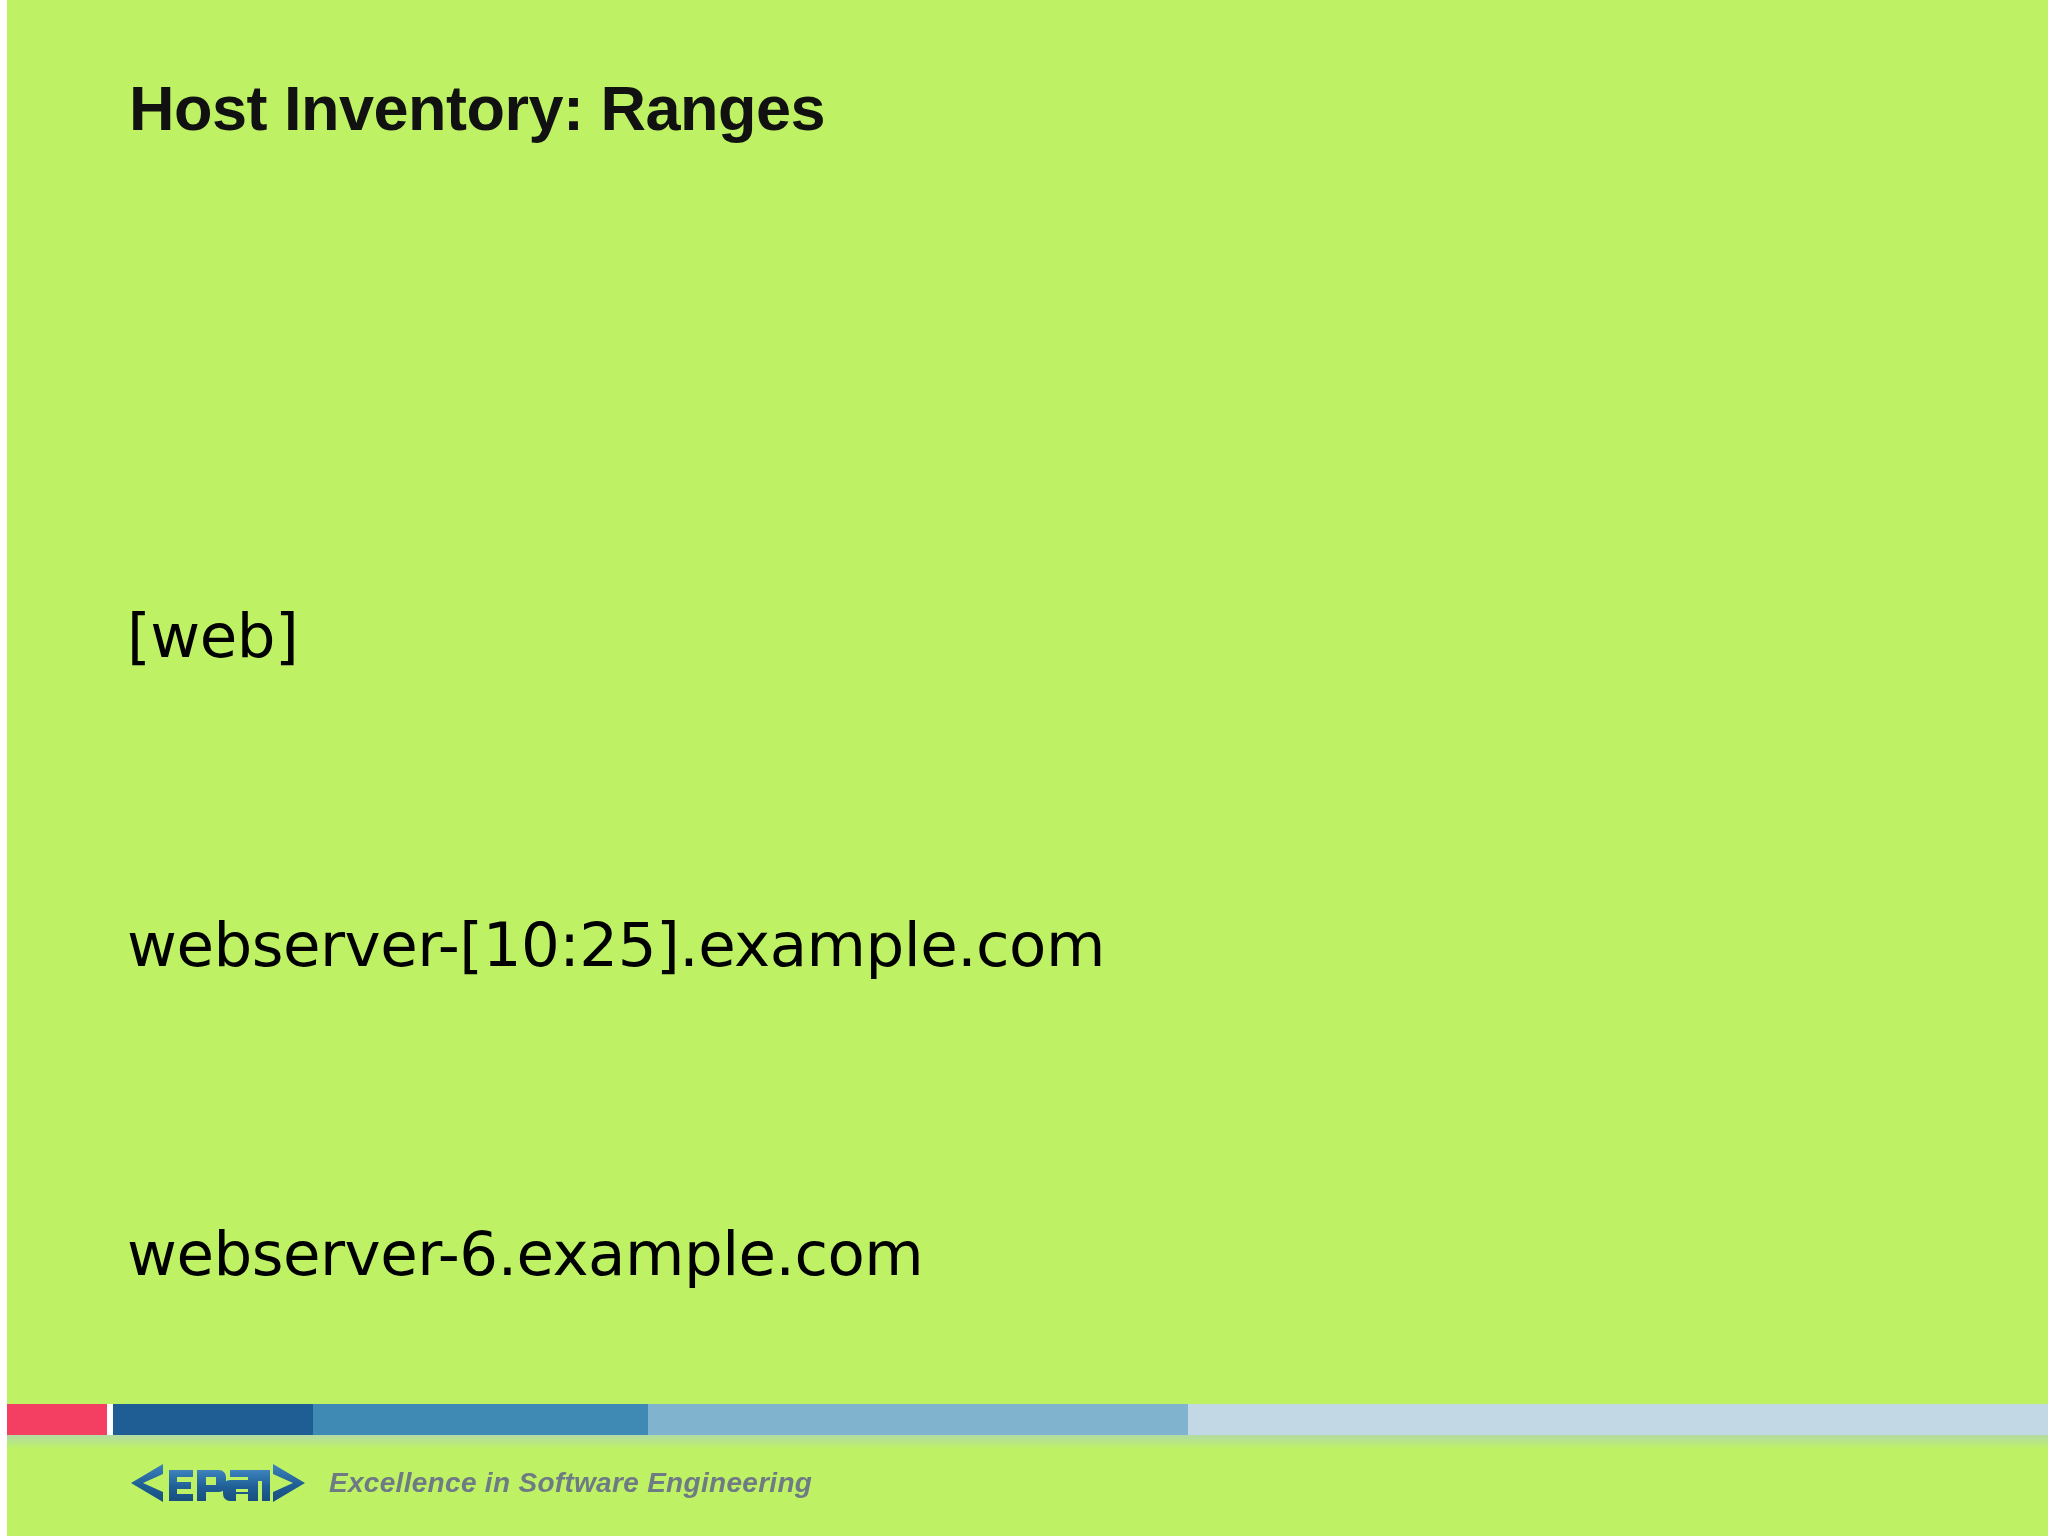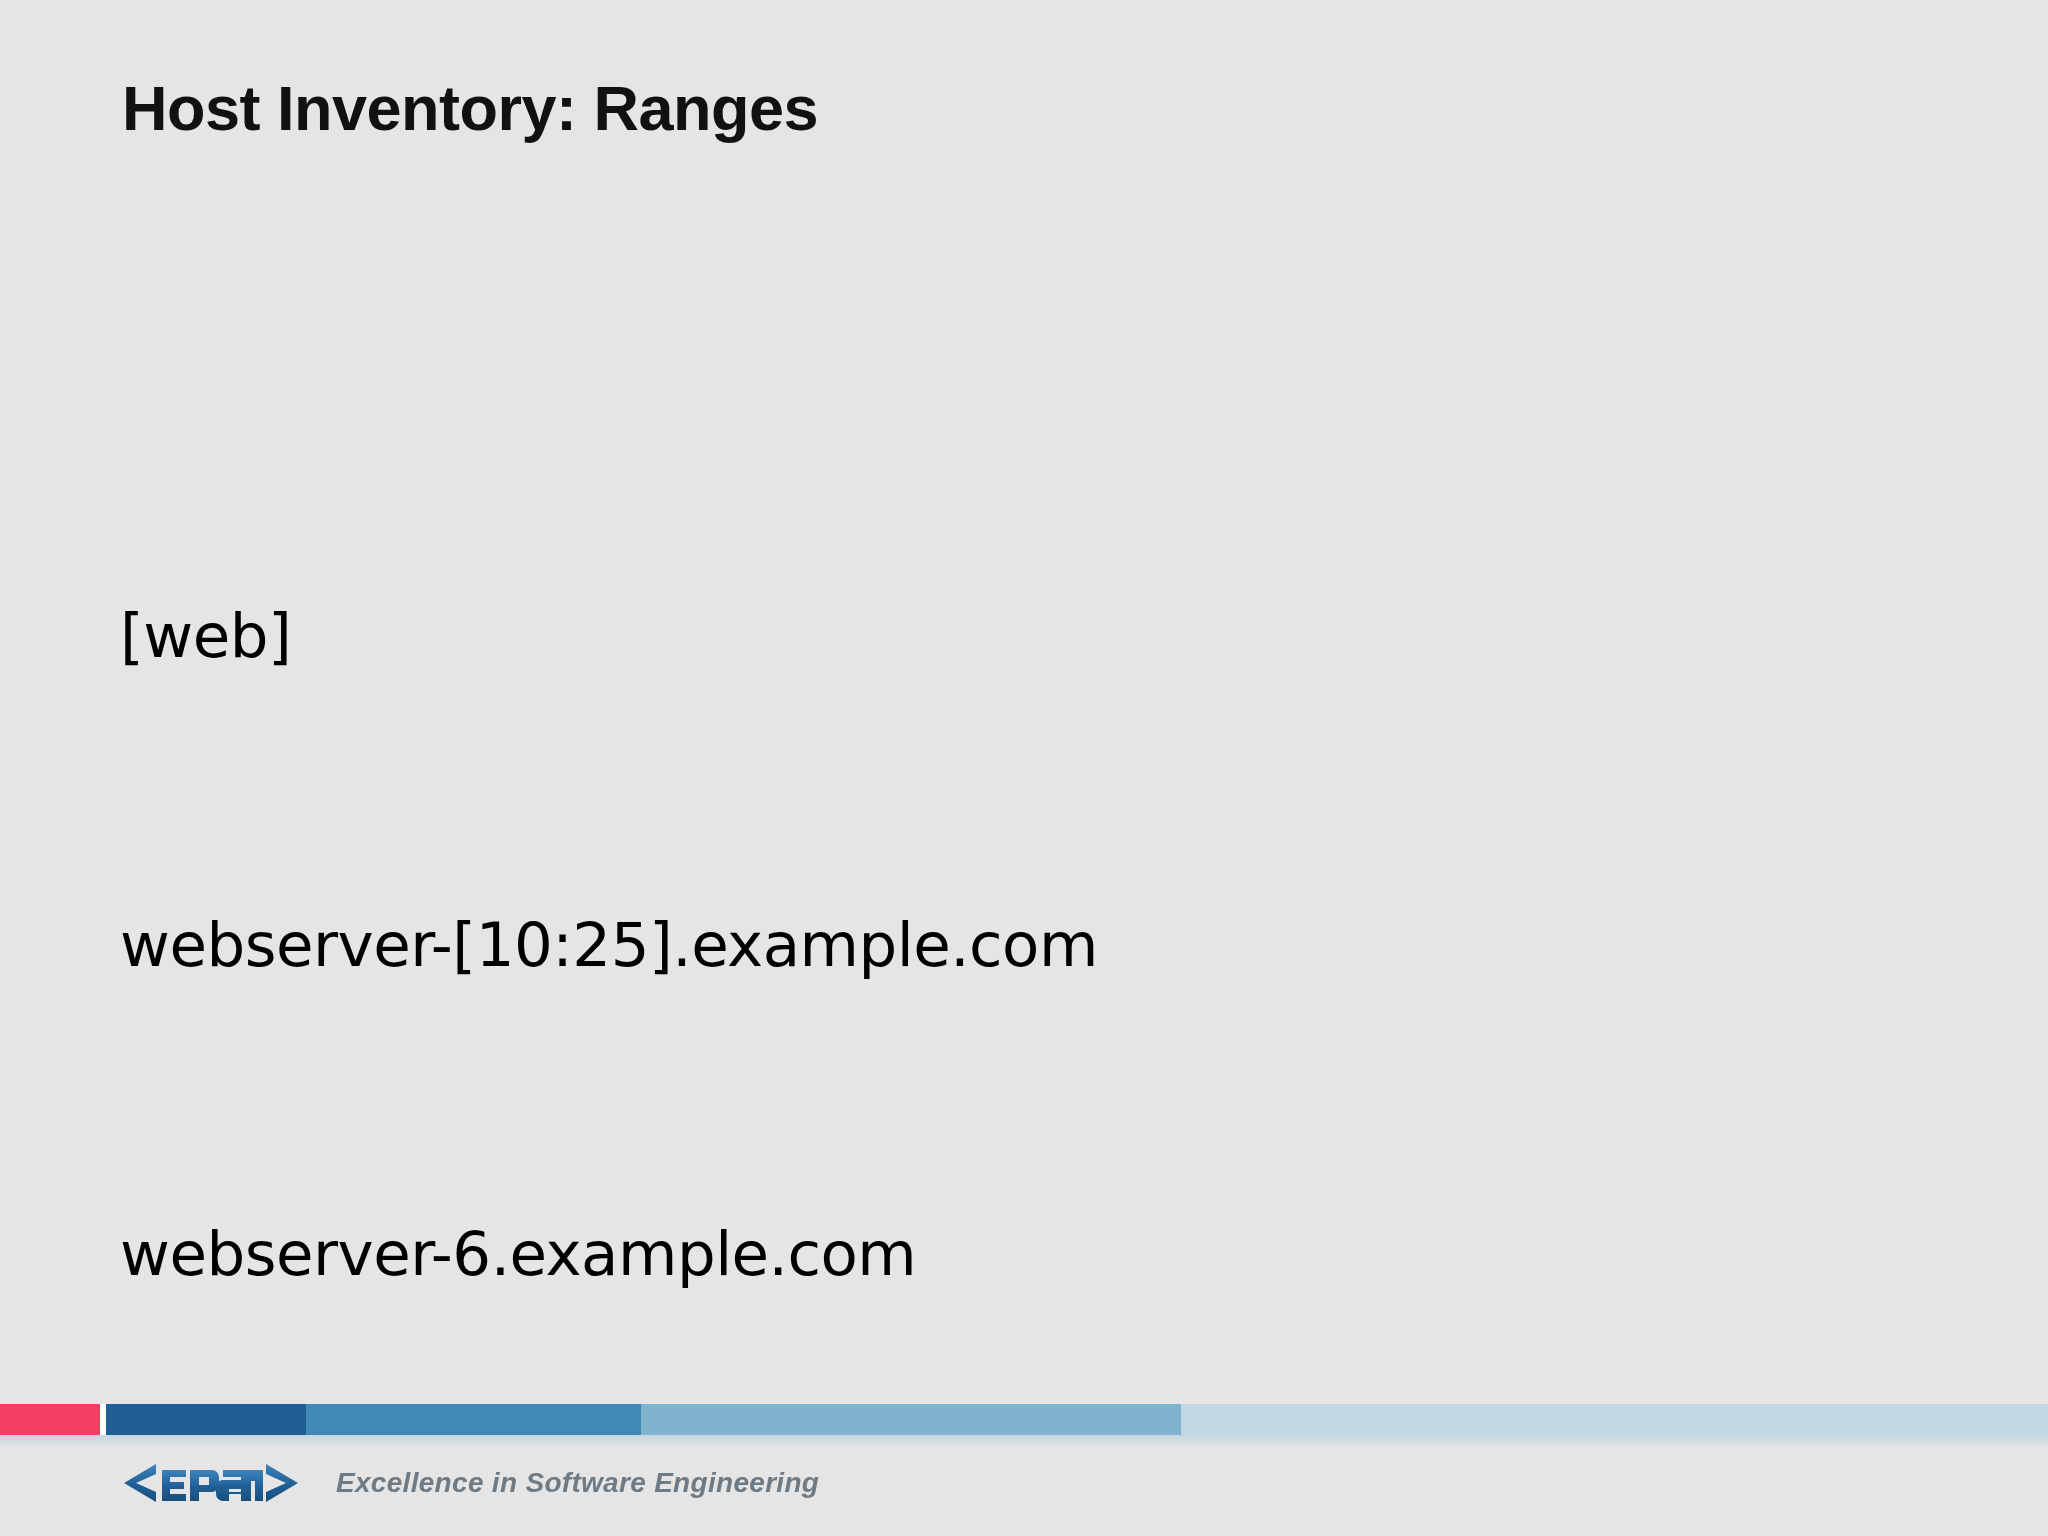--- a/index.html
+++ b/index.html
@@ -11,21 +11,22 @@
     height: 1536px;
     background: #ffffff;
     font-family: "DejaVu Sans", sans-serif;
     overflow: hidden;
     position: relative;
   }
 
   .slide {
     position: absolute;
     inset: 0;
-    background: #e5e5e5;
+    background: #bef264;
+    margin-left: 7px;
   }
 
   
   .slide-title {
     position: absolute;
     left: 122px;
     top: 72px;
     font-family: "Liberation Sans", sans-serif;
     font-weight: 700;
     font-size: 63px;
@@ -91,21 +92,21 @@
     height: 14px;
     background: linear-gradient(to bottom, rgba(170,200,218,0.55), rgba(255,255,255,0));
   }
 
   .logo-row {
     position: absolute;
     left: 122px;
     top: 56px;
     display: flex;
     align-items: center;
-    gap: 36px;
+    gap: 22px;
   }
 
   .epam-mark {
     position: relative;
     width: 178px;
     height: 46px;
     display: flex;
     align-items: center;
     justify-content: center;
   }

